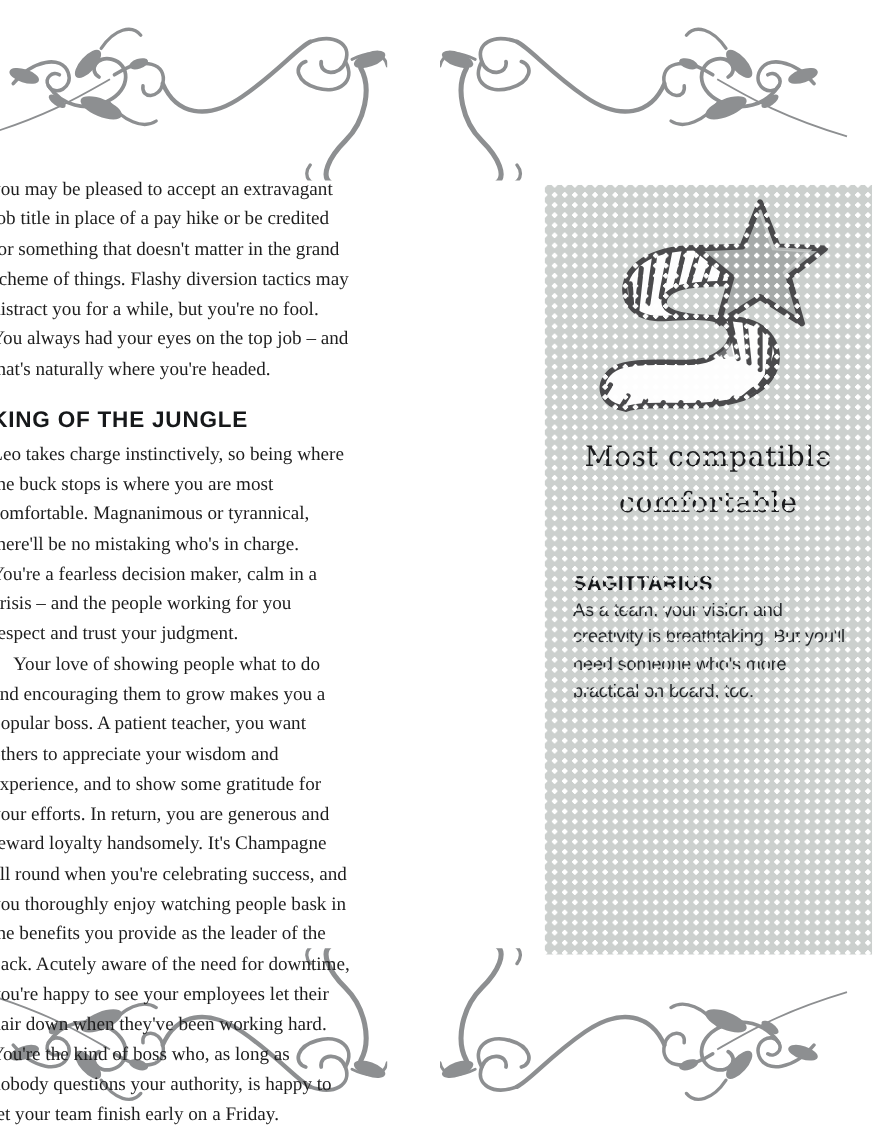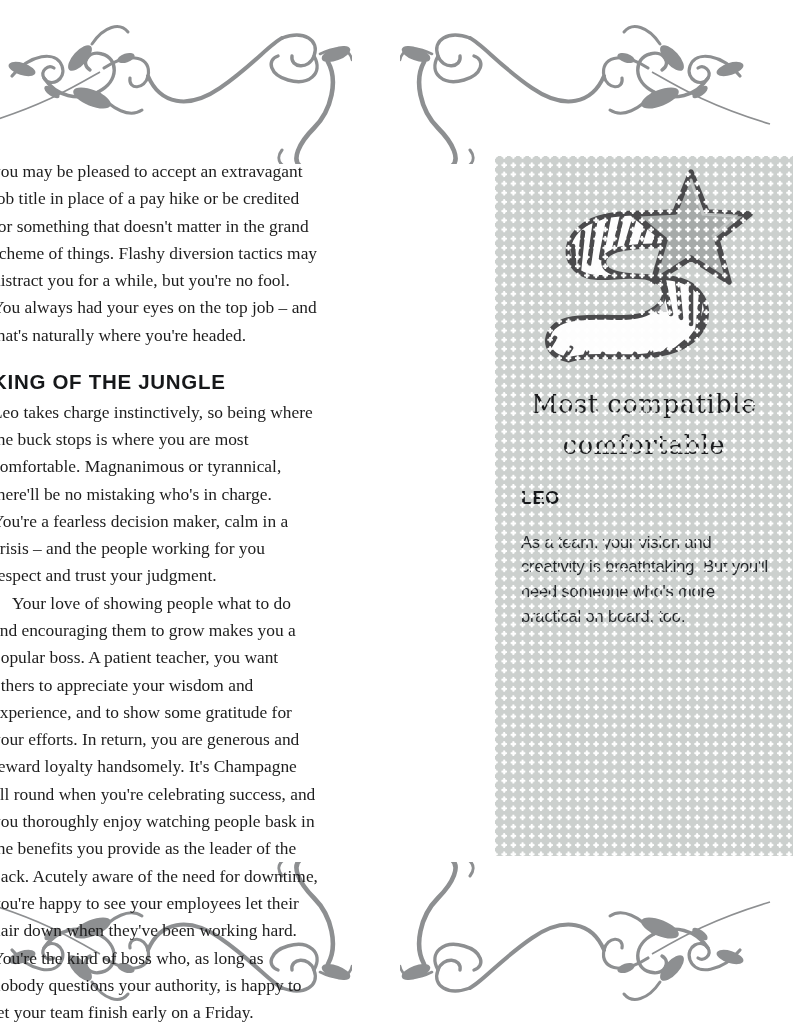--- a/index.html
+++ b/index.html
@@ -56,21 +56,21 @@
     color: #16181a;
     line-height: 1.1;
   }
   .after-heading { margin-top: 5px; }
   .gap-par { margin-top: 0; }
 
   
   .panel {
     position: absolute;
     left: 495px;
-    top: 156px;
+    top: 168px;
     width: 298px;
     height: 700px;
     background: #ccd0ce;
     
     -webkit-mask-image:
       radial-gradient(circle 4.6px at 4.6px 4.6px, #000 98%, transparent 100%);
     -webkit-mask-size: 9.2px 9.2px;
     -webkit-mask-repeat: repeat;
     mask-image:
       radial-gradient(circle 4.6px at 4.6px 4.6px, #000 98%, transparent 100%);
@@ -319,23 +319,23 @@
         </svg>
       </div>
 
       <h3 class="panel-title">
         <span>Most compatible</span><br>
         <span>comfortable</span>
       </h3>
 
       <div class="entries">
         <div class="entry">
-          <p class="entry-sign">LEO</p>
         </div>
         <div class="entry">
+          <p class="entry-sign">SAGITTARIUS</p>
           <p class="entry-desc">As a team, your vision and creativity is breathtaking. But you'll need someone who's more practical on board, too.</p>
         </div>
       </div>
 
     </div>
   </div>
 
 </div>
 
 </body></html>

